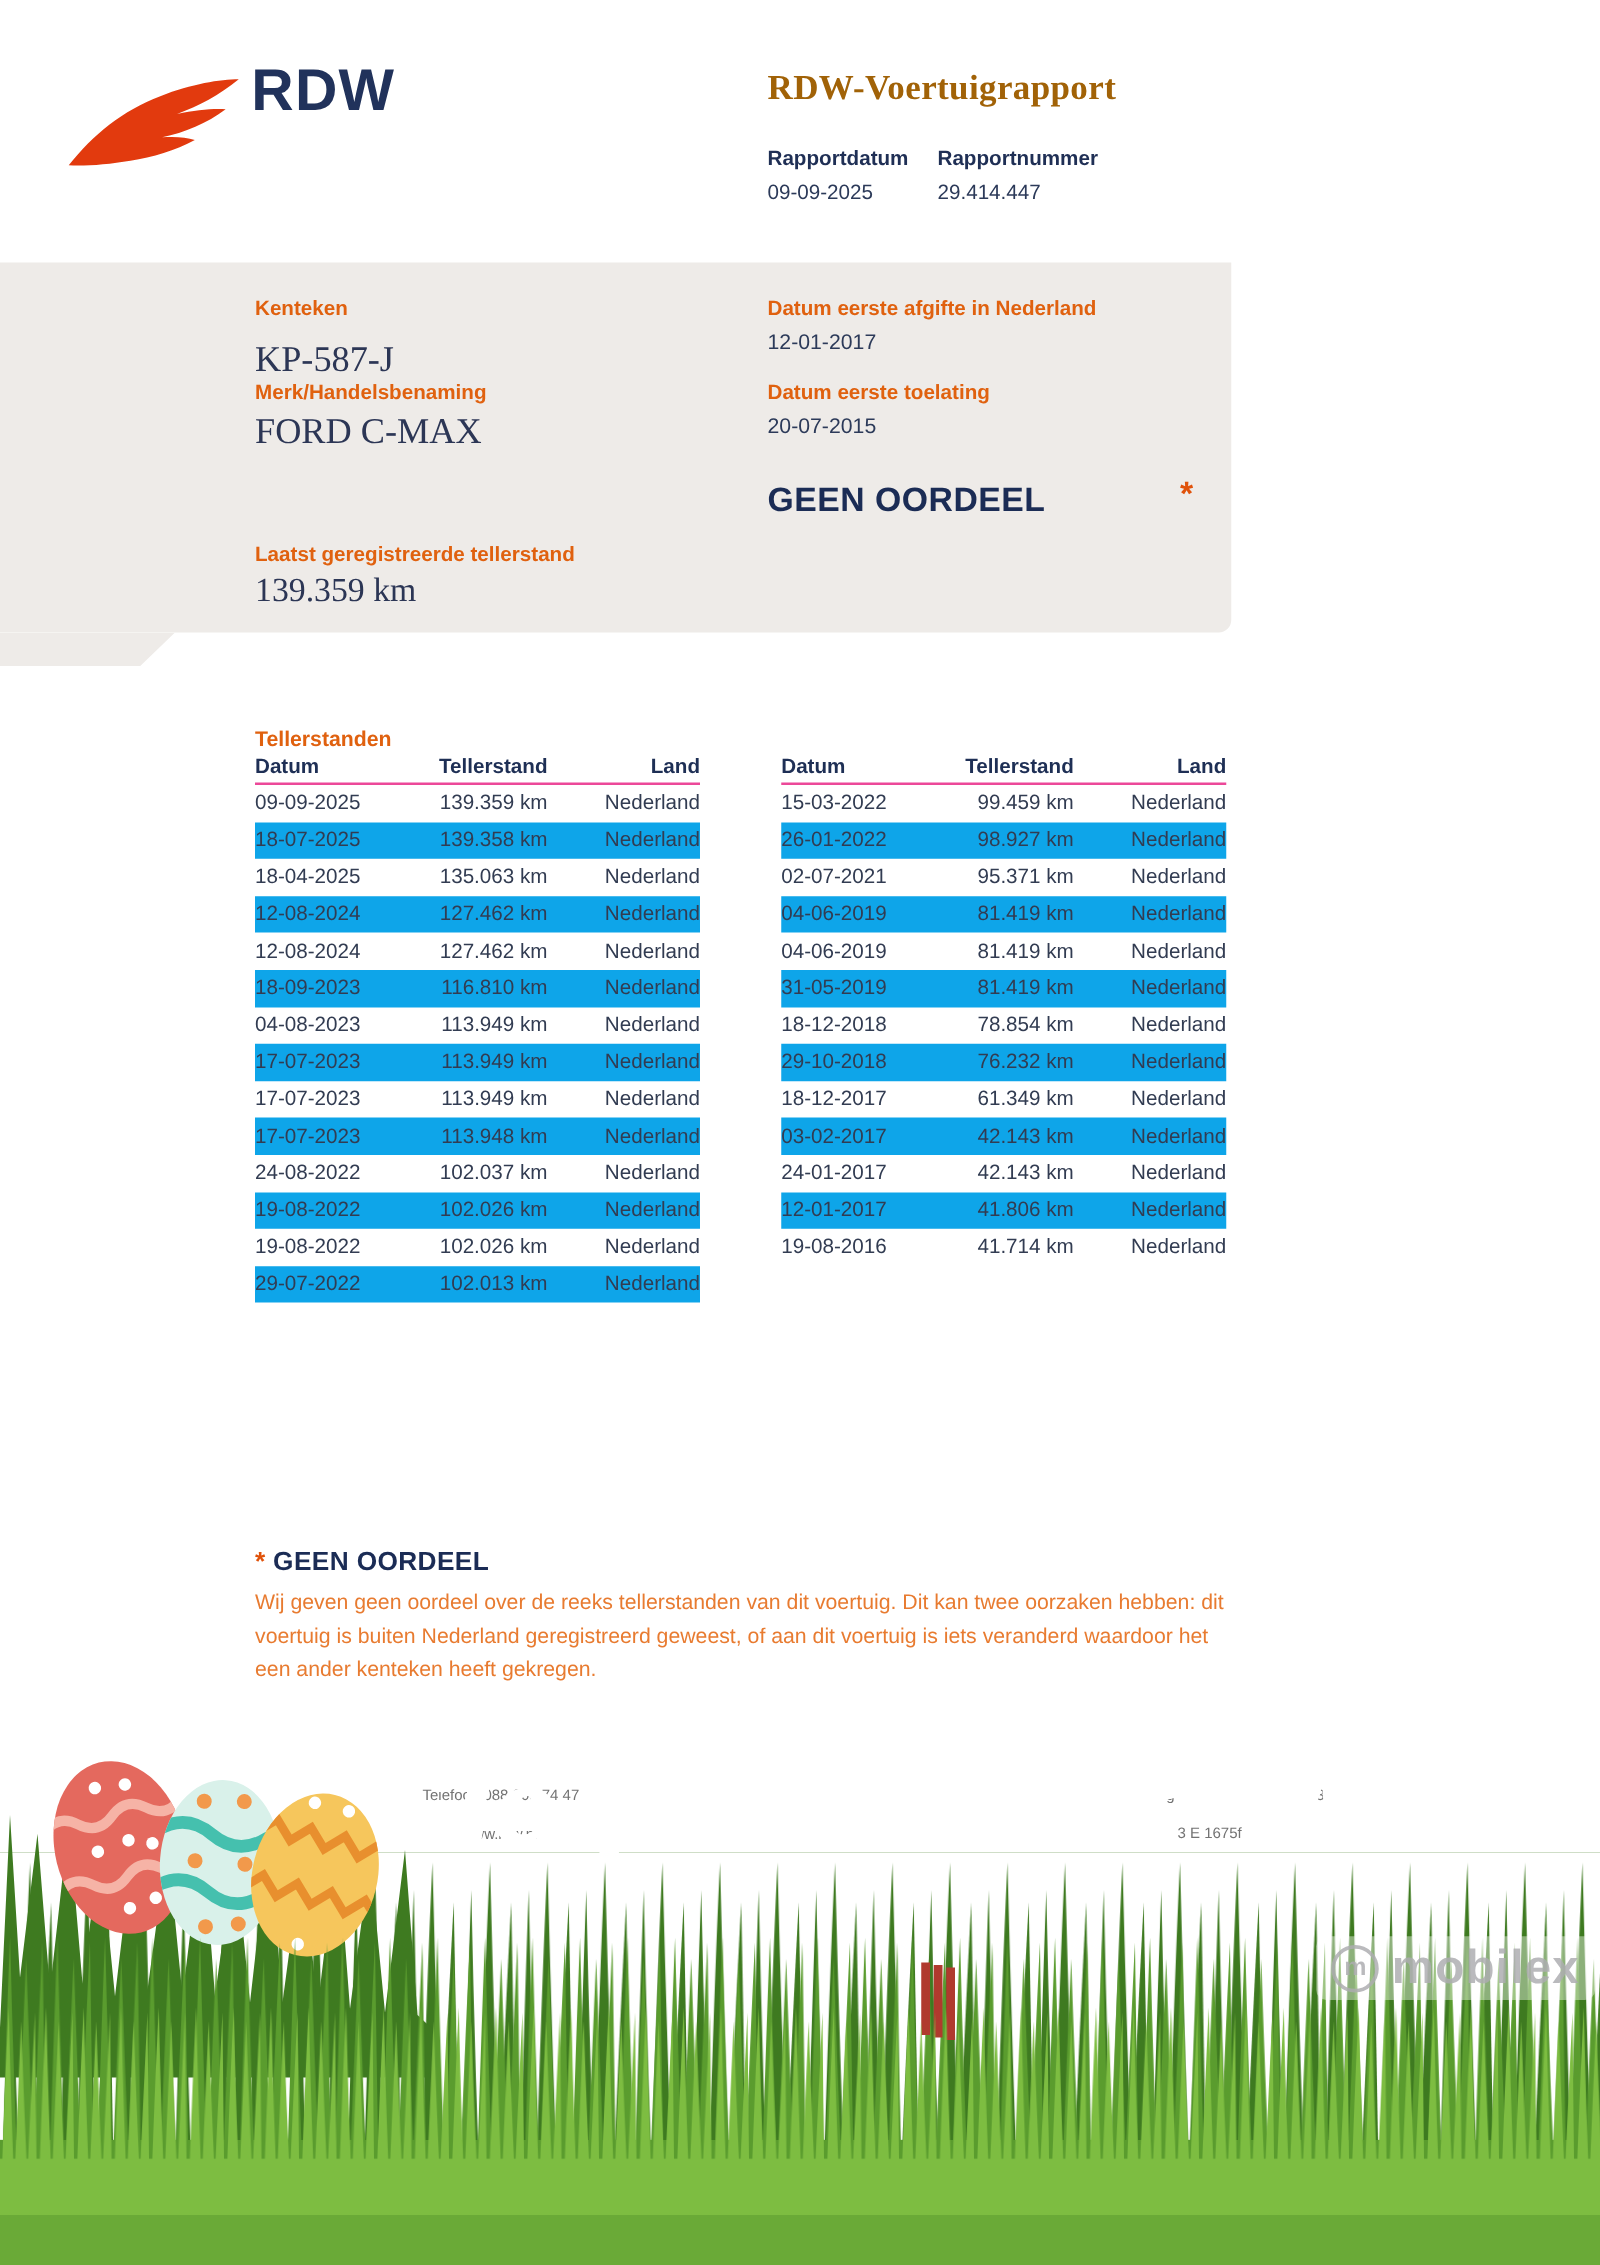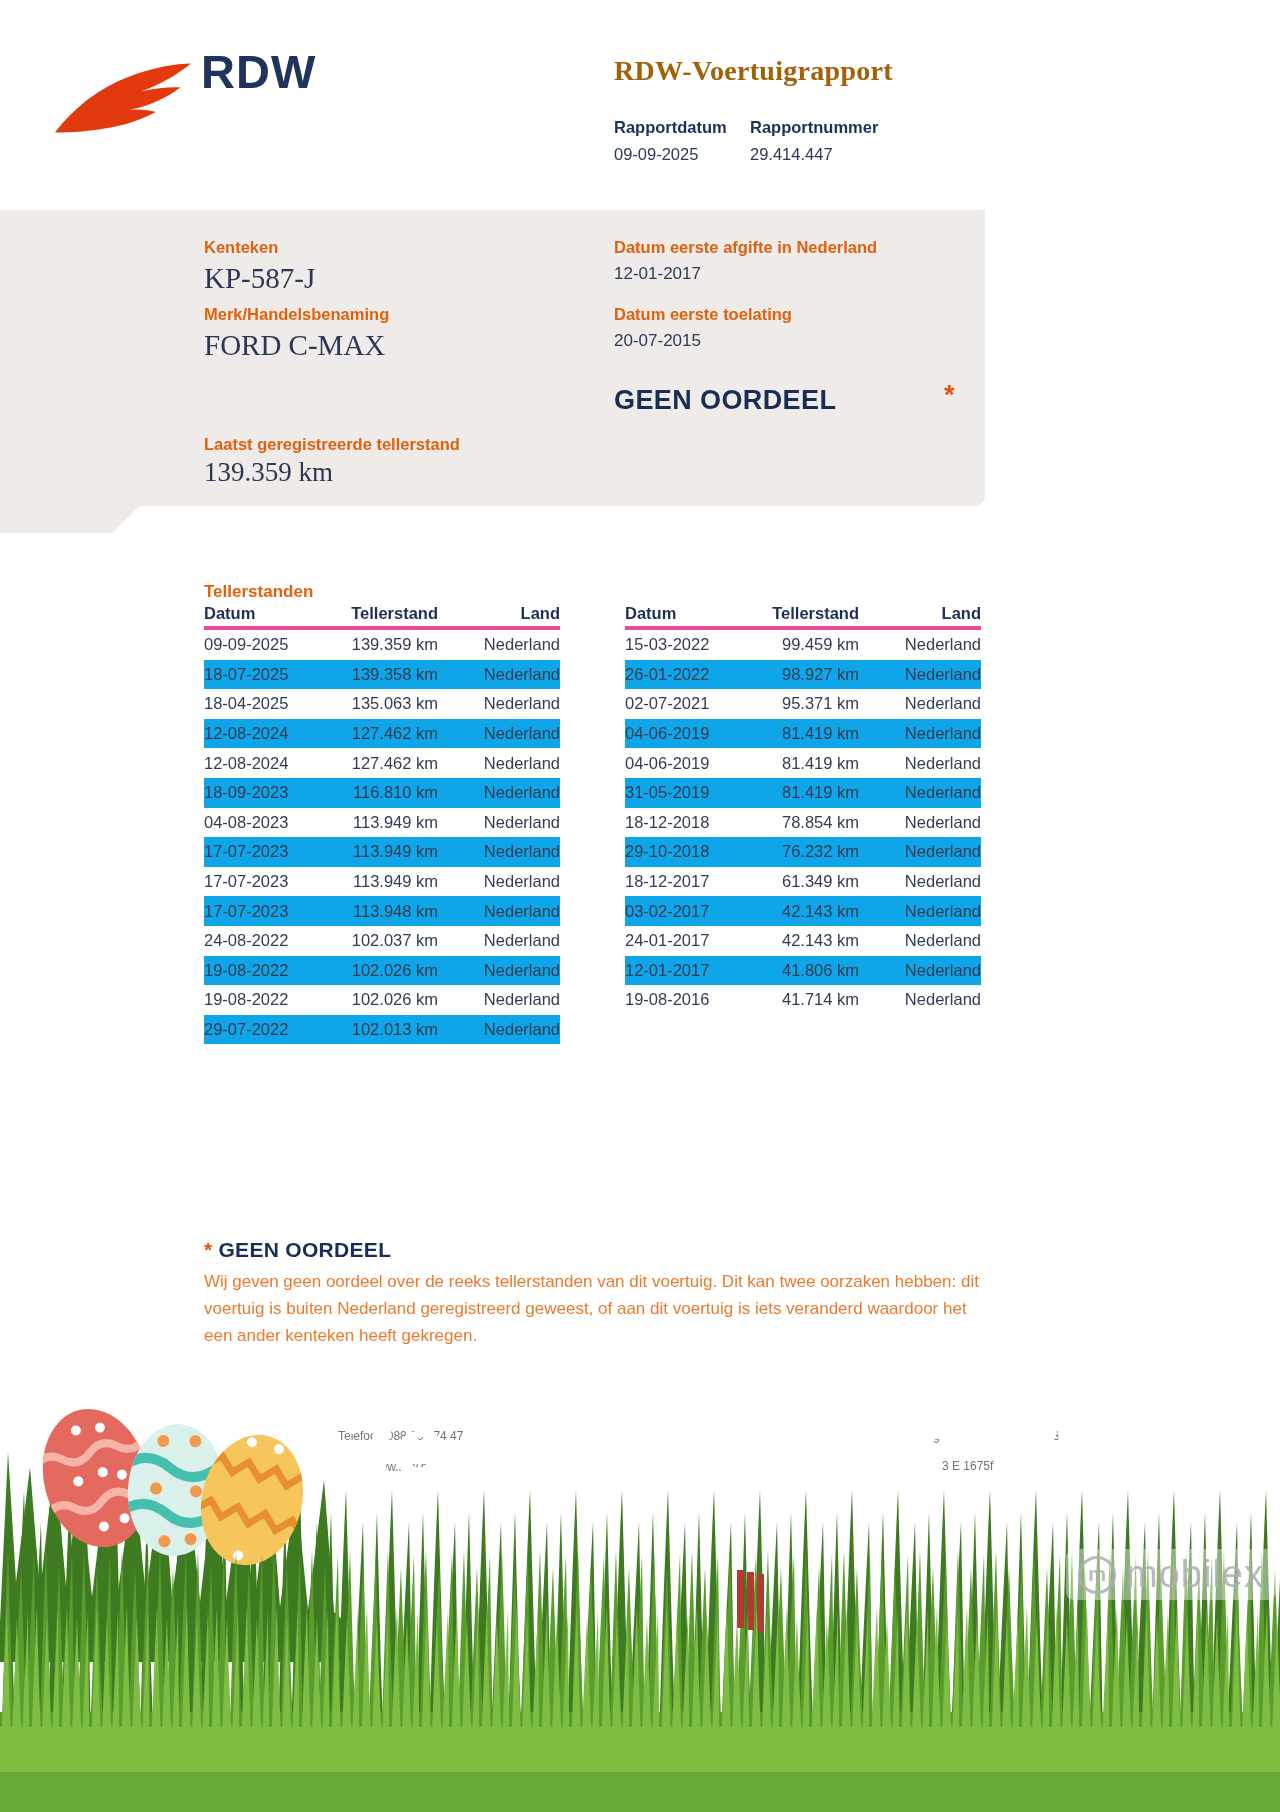--- a/index.html
+++ b/index.html
@@ -26,21 +26,21 @@
   .p-abs{position:absolute;}
   .oordeel{position:absolute;left:614px;top:385px;font-size:27px;font-weight:bold;
            color:#1b2c55;letter-spacing:.4px;}
   .oordeel-star{position:absolute;left:944px;top:380px;font-size:27px;font-weight:bold;color:#e0520a;}
 
   
   .section-title{position:absolute;left:204px;top:582px;font-size:17px;font-weight:bold;color:#e0610f;text-align:center;}
   .otable{position:absolute;top:597px;width:356px;}
   .t-left{left:204px;} .t-right{left:625px;}
   .thead{display:grid;grid-template-columns:130px 104px 122px;height:26px;align-items:end;
-         border-bottom:4px solid #ec4899;padding-bottom:3px;font-weight:bold;font-size:16.5px;color:#1e2f55;}
+         border-bottom:2px solid #ec4899;padding-bottom:3px;font-weight:bold;font-size:16.5px;color:#1e2f55;}
   .trow{display:grid;grid-template-columns:130px 104px 122px;height:29.6px;align-items:center;
         font-size:16.5px;color:#323c52;}
   .trow.alt{background:#0ea5e9;}
   .col-km,.col-land{text-align:right;}
   .thead .col-km,.thead .col-land{text-align:right;}
 
   
   .fn-head{position:absolute;left:204px;top:1238px;font-size:21px;font-weight:bold;color:#1b2c55;letter-spacing:.3px;}
   .fn-star{color:#e0520a;margin-right:6px;}
   .fn-text{position:absolute;left:204px;top:1268px;width:790px;font-size:17px;line-height:1.6;color:#e87b30;}
@@ -51,21 +51,21 @@
   .t-tel{left:338px;top:1429px;} .t-web{left:338px;top:1460px;margin-left:32px;}
   .t-frag1{left:933px;top:1429px;} .t-frag2{left:1053px;top:1429px;} .t-code{left:942px;top:1459px;}
   .banner{position:absolute;left:342px;top:1388px;z-index:5;white-space:nowrap;
           font-family:"DejaVu Serif",serif;font-style:italic;font-weight:bold;
           font-size:76px;color:#ffffff;transform:rotate(-2deg);word-spacing:10px;letter-spacing:-1px;
           text-shadow:1px 0 #fff,-1px 0 #fff,0 1px #fff,0 -1px #fff,1px 1px #fff,-1px -1px #fff;}
   .mobilex{position:absolute;right:4px;top:1549px;z-index:6;display:flex;align-items:center;gap:10px;
            background:rgba(255,255,255,.45);padding:4px 12px;border-radius:8px;opacity:.9;}
   .m-circle{width:32px;height:32px;border:3px solid #b3b3b6;border-radius:50%;display:inline-flex;
             align-items:center;justify-content:center;font-size:20px;font-weight:bold;color:#b3b3b6;}
-  .m-text{font-size:38px;font-weight:normal;color:#b3b3b6;letter-spacing:1px;}
+  .m-text{font-size:38px;font-weight:bold;color:#b3b3b6;letter-spacing:1px;}
 </style>
 </head>
 <body>
 
 <div class="page">
 
   <svg class="logo-wing" viewBox="0 0 190 105">
     <path fill="#e23a0e" d="M4,101 C30,68 62,42 102,27 C136,14 166,9 186,9
       C165,26 143,38 120,46 C140,42 158,40 172,41 C152,56 128,66 104,71
       C118,70 130,71 139,74 C118,85 94,93 70,96 C46,100 22,102 4,101 Z"></path>
@@ -75,21 +75,21 @@
   <div class="rpt-title">RDW-Voertuigrapport</div>
   <div class="fld-lbl fx1">Rapportdatum</div>
   <div class="fld-val fx1">09-09-2025</div>
   <div class="fld-lbl fx2">Rapportnummer</div>
   <div class="fld-val fx2">29.414.447</div>
 
   <div class="panel"></div>
   <div class="panel-tab"></div>
 
   <div class="p-abs olabel" style="left:204px;top:238px;">Kenteken</div>
-  <div class="p-abs big-serif" style="left:204px;top:262px;">KP-587-J</div>
+  <div class="p-abs big-serif" style="left:204px;top:272px;">KP-587-J</div>
   <div class="p-abs olabel" style="left:204px;top:305px;">Merk/Handelsbenaming</div>
   <div class="p-abs big-serif" style="left:204px;top:329px;">FORD C-MAX</div>
 
   <div class="p-abs olabel" style="left:614px;top:238px;">Datum eerste afgifte in Nederland</div>
   <div class="p-abs" style="left:614px;top:264px;font-size:17px;color:#2c3a59;">12-01-2017</div>
   <div class="p-abs olabel" style="left:614px;top:305px;">Datum eerste toelating</div>
   <div class="p-abs" style="left:614px;top:331px;font-size:17px;color:#2c3a59;">20-07-2015</div>
 
   <div class="oordeel">GEEN OORDEEL</div>
   <div class="oordeel-star">*</div>

